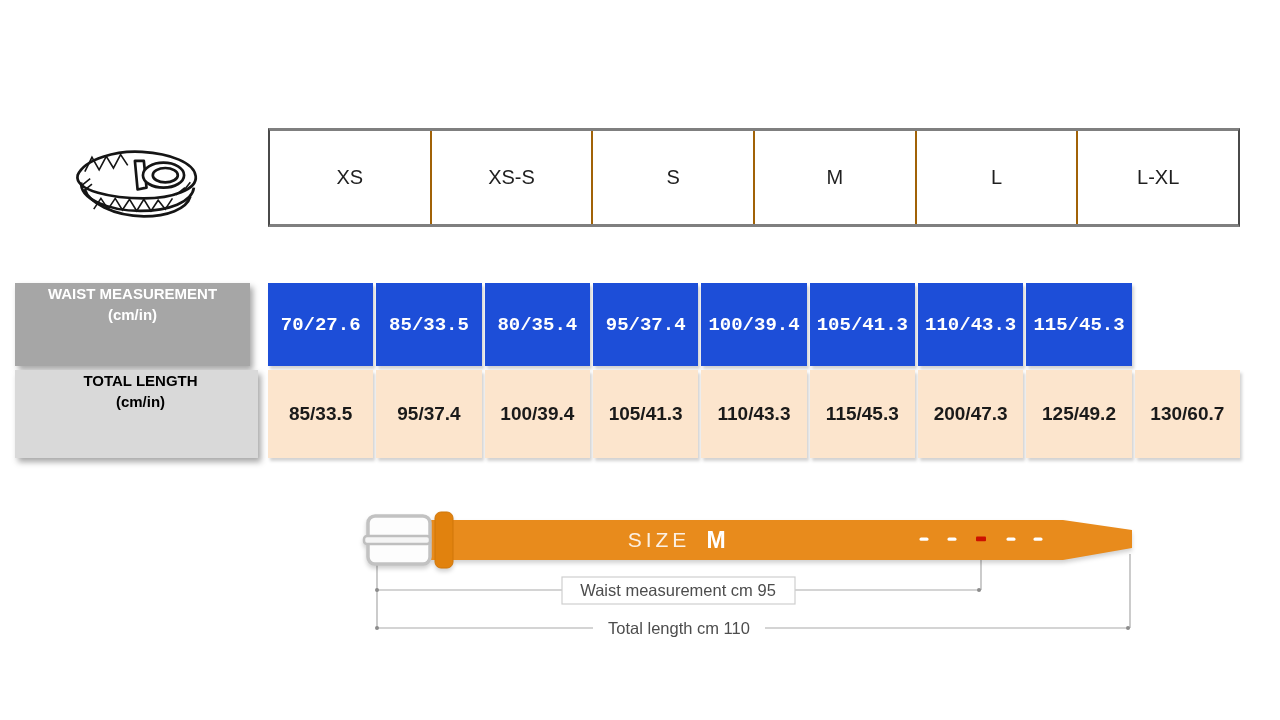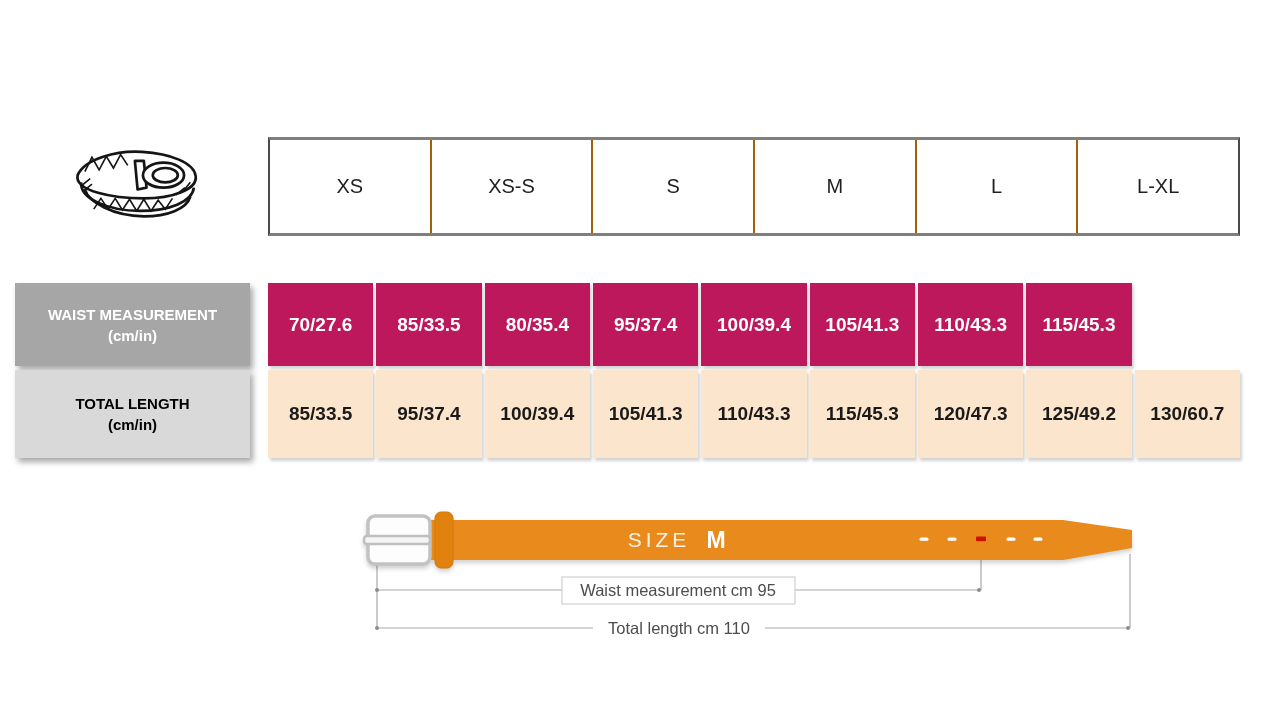--- a/index.html
+++ b/index.html
@@ -3,56 +3,56 @@
 <meta charset="utf-8">
 <style>
   html,body { margin:0; padding:0; background:#ffffff; }
   .canvas {
     position:relative; width:1280px; height:720px; background:#ffffff;
     font-family:"Liberation Sans", sans-serif; overflow:hidden;
   }
 
   
   #size-table {
-    position:absolute; left:268px; top:137px; width:972px; height:99px;
+    position:absolute; left:268px; top:128px; width:972px; height:99px;
     display:flex; box-sizing:border-box;
     border-top:3px solid #7f7f7f; border-bottom:3px solid #7f7f7f;
     border-left:2px solid #4a4a4a; border-right:2px solid #4a4a4a;
     background:#ffffff;
   }
   .size-cell {
     flex:1; display:flex; align-items:center; justify-content:center;
     font-size:20px; color:#1f1f1f; box-sizing:border-box;
     border-left:2px solid #a16207;
   }
   .size-cell:first-child { border-left:none; }
 
   
   .row-label {
     position:absolute; left:15px; width:235px;
-    display:flex; flex-direction:column; align-items:center; justify-content:center;
+    display:flex; flex-direction:column; align-items:center; 
     text-align:center; font-weight:bold; line-height:1.4;
     box-shadow:3px 4px 6px rgba(0,0,0,0.35);
   }
   #waist-label { top:283px; height:83px; background:#A6A6A6; color:#ffffff; font-size:15px; }
-  #length-label { top:370px; height:88px; background:#D9D9D9; color:#000000; font-size:15px; }
+  #length-label { top:370px; height:88px; background:#D9D9D9; color:#000000; font-size:15px;padding-left:8px; }
 
   
   .value-row {
     position:absolute; left:268px; width:972px;
     display:grid; grid-template-columns:repeat(9, 1fr); gap:3px;
   }
   #waist-row { top:283px; height:83px; }
   #length-row { top:370px; height:88px; }
   .value-cell {
     display:flex; align-items:center; justify-content:center;
     font-weight:bold; font-size:19px;
     box-shadow:2px 3px 3px rgba(0,0,0,0.18);
   }
-  #waist-row .value-cell { background:#be185d; color:#ffffff; }
+  #waist-row .value-cell { background:#1d4ed8; color:#ffffff;font-family:Liberation Mono, monospace; }
   #length-row .value-cell { background:#FCE5CD; color:#1a1a1a; }
 
   
   .belt-thumb { position:absolute; left:58px; top:133px; width:152px; height:104px; }
 
   
   #belt-diagram { position:absolute; left:350px; top:500px; width:820px; height:150px; }
   .belt-group { filter:drop-shadow(0 3px 2px rgba(0,0,0,0.18)); }
   .measure-line { stroke:#a9a9a9; stroke-width:1.2; fill:none; }
   .measure-dot { fill:#8c8c8c; }
@@ -112,21 +112,21 @@
     <span>TOTAL LENGTH</span>
     <span>(cm/in)</span>
   </div>
   <div id="length-row" class="value-row">
     <div class="value-cell">85/33.5</div>
     <div class="value-cell">95/37.4</div>
     <div class="value-cell">100/39.4</div>
     <div class="value-cell">105/41.3</div>
     <div class="value-cell">110/43.3</div>
     <div class="value-cell">115/45.3</div>
-    <div class="value-cell">120/47.3</div>
+    <div class="value-cell">200/47.3</div>
     <div class="value-cell">125/49.2</div>
     <div class="value-cell">130/60.7</div>
   </div>
 
   <svg id="belt-diagram" viewBox="0 0 820 150" aria-hidden="false">
 
     <g>
       <path class="measure-line" d="M27 65 V128"></path>
       <path class="measure-line" d="M631 44 V90"></path>
       <path class="measure-line" d="M780 54 V128"></path>

